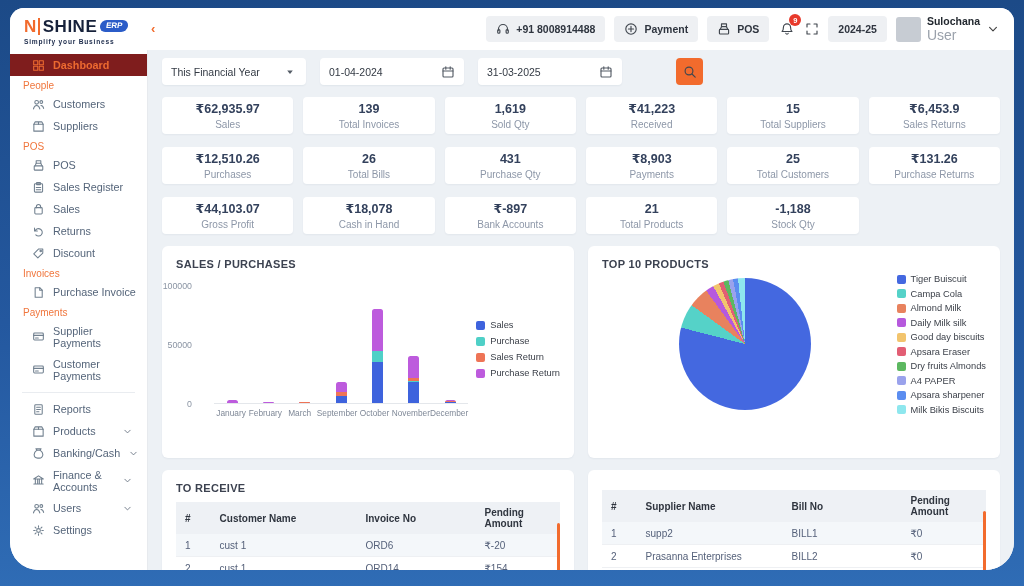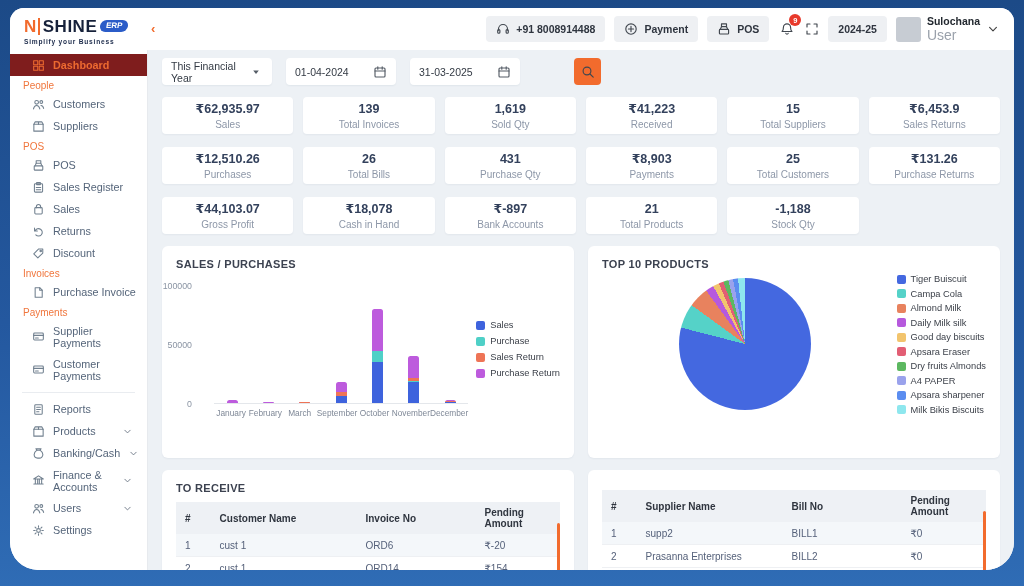--- a/index.html
+++ b/index.html
@@ -37,21 +37,21 @@
   .s-item{display:flex;align-items:center;gap:8px;padding:4.5px 8px 4.5px 22px;font-size:10.8px;color:#55657a;cursor:pointer;}
   .s-item .sic{display:flex;color:#71808f;flex:0 0 auto;}
   .s-item.active{background:#7f1d1d;color:#ed6a30;font-weight:700;}
   .s-item.active .sic{color:#ed6a30;}
   .s-sec{color:#f0763d;font-size:10px;padding:4px 8px 2px 13px;}
   .s-div{border-top:1px solid #e9ecf0;margin:6px 12px 5px;}
   .s-chev{margin-left:auto;color:#6b7684;display:flex;padding-right:6px;}
   .main{flex:1;background:#edf1f5;padding:8px 14px 0;display:flex;flex-direction:column;gap:12px;overflow:hidden;min-width:0;}
   
   .filterbar{display:flex;align-items:center;gap:14px;flex:0 0 27px;}
-  .fctrl{width:110px;height:27px;background:#fff;border-radius:4px;display:flex;align-items:center;
+  .fctrl{width:144px;height:27px;background:#fff;border-radius:4px;display:flex;align-items:center;
     justify-content:space-between;padding:0 9px;font-size:10.5px;color:#333a44;cursor:pointer;
     box-shadow:0 1px 2px rgba(25,45,80,.06);}
   .fctrl .hicon{color:#555c66;}
   .searchbtn{width:27px;height:27px;background:#f26b2d;border:none;border-radius:4px;display:flex;
     align-items:center;justify-content:center;color:#fff;cursor:pointer;margin-left:40px;}
   
   .stats{display:grid;grid-template-columns:repeat(6,1fr);gap:13px 10px;flex:0 0 134px;}
   .stat{background:#fff;border-radius:4px;text-align:center;padding:4px 2px;box-shadow:0 1px 2px rgba(25,45,80,.05);
     display:flex;flex-direction:column;justify-content:center;}
   .stat .v{font-size:12.5px;font-weight:700;color:#33415c;}

